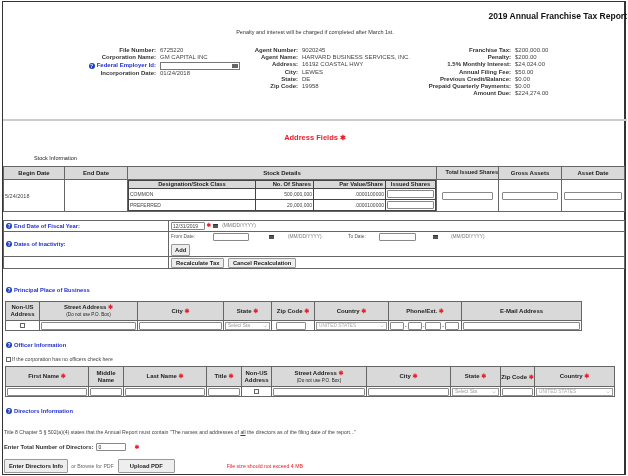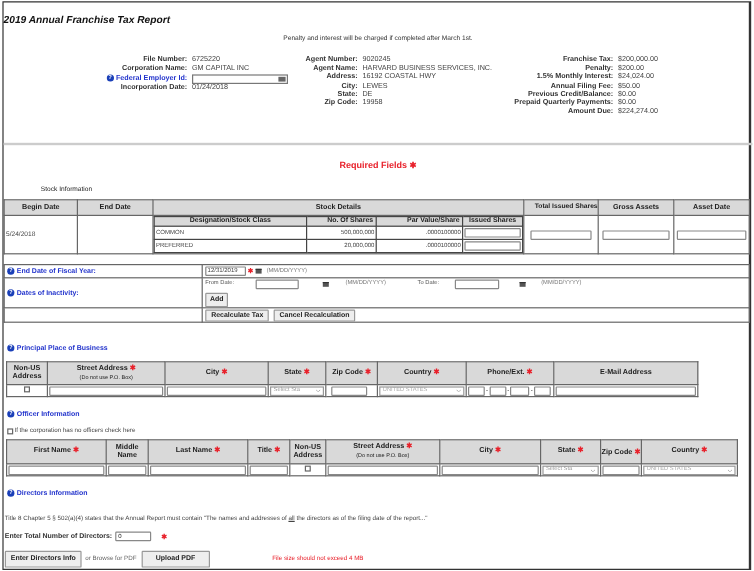--- a/index.html
+++ b/index.html
@@ -1,20 +1,20 @@
 <!DOCTYPE html>
 <html><head>
 <meta charset="utf-8">
 <style>
   * { box-sizing: border-box; margin: 0; padding: 0; }
   html, body { width: 628px; height: 476px; background: #fff; overflow: hidden; }
   body { font-family: "Liberation Sans", sans-serif; font-size: 6px; color: #222; position: relative; }
   .frame { position: absolute; left: 2px; top: 1px; width: 624px; height: 474px; border: 1px solid #333; border-right-width: 2px; }
   .abs { position: absolute; }
-  .title { left: 0; width: 624px; top: 9px; text-align: left; font-size: 8.5px; font-weight: bold; color: #111; font-style: italic; }
+  .title { left: 0; width: 624px; top: 9px; text-align: right; font-size: 8.5px; font-weight: bold; color: #111; }
   .subtitle { left: 0; width: 624px; top: 27px; text-align: center; font-size: 5.5px; color: #333; }
   .info { font-size: 6px; line-height: 7.2px; }
   .info .row { display: flex; white-space: nowrap; }
   .info .lbl { text-align: right; font-weight: bold; color: #333; padding-right: 4px; }
   .info .val { color: #444; }
   .help { display: inline-block; width: 6px; height: 6px; border-radius: 50%; background: #1a3fb8; color: #fff; font-size: 5px; line-height: 6px; text-align: center; font-weight: bold; vertical-align: middle; margin-right: 2px; }
   .bluelbl { color: #2233cc; font-weight: bold; }
   .fein-input { width: 80px; height: 8px; border: 1px solid #777; background: #fff; position: relative; }
   .fein-btn { position: absolute; right: 1px; top: 1px; width: 6px; height: 4px; background: #666; }
   .hr { left: 0; width: 624px; top: 117px; height: 2px; background: #ccc; }
@@ -118,21 +118,21 @@
         <span class="val">$0.00</span>
       </div>
     <div class="row">
         <span class="lbl" style="width:95px">Amount Due:</span>
         <span class="val">$224,274.00</span>
       </div>
   </div>
 
   <div class="abs hr"></div>
 
-  <div class="abs req"><span>Required Fields</span> <span class="star">✱</span></div>
+  <div class="abs req"><span>Address Fields</span> <span class="star">✱</span></div>
 
   <div class="abs sectlbl" style="left:31px; top:153px;">Stock Information</div>
 
   <table class="abs grid" style="left:0; top:164px; width:622px;">
     <tbody>
         <tr style="height:13px;">
       <th style="width:61px">Begin Date</th>
       <th style="width:63px">End Date</th>
       <th style="width:309px">Stock Details</th>
       <th style="width:62px; text-align:right; font-size:5.6px; line-height:5.8px;">Total Issued Shares</th>

